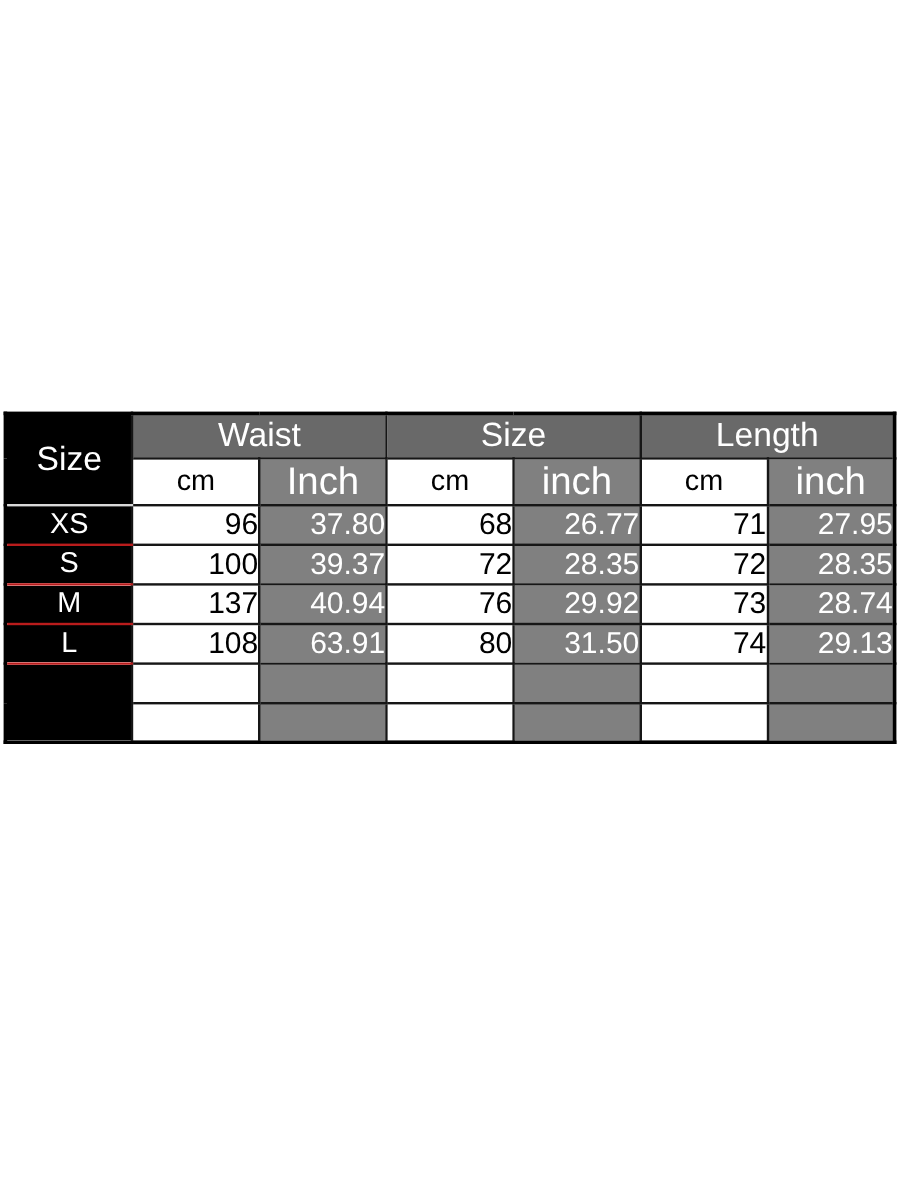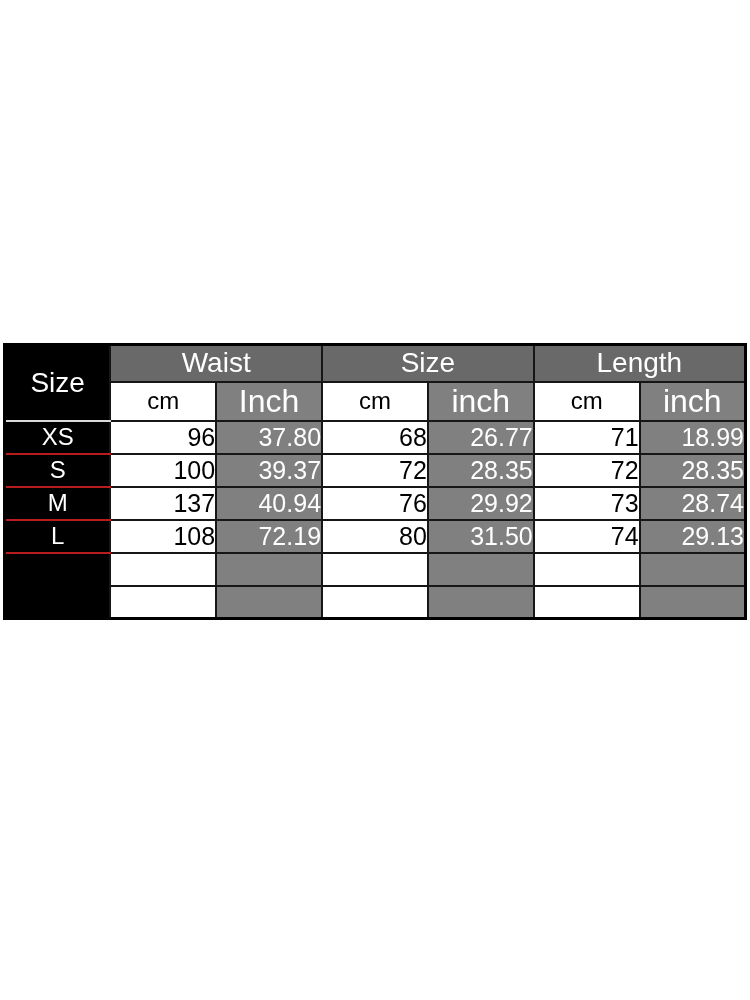--- a/index.html
+++ b/index.html
@@ -114,21 +114,21 @@
       <td class="unit-inch">inch</td>
     </tr>
 
     <tr class="data-row">
       <td class="size-cell">XS</td>
       <td class="val-cm">96</td>
       <td class="val-inch">37.80</td>
       <td class="val-cm">68</td>
       <td class="val-inch">26.77</td>
       <td class="val-cm">71</td>
-      <td class="val-inch">18.99</td>
+      <td class="val-inch">27.95</td>
     </tr>
 
     <tr class="data-row">
       <td class="size-cell">S</td>
       <td class="val-cm">100</td>
       <td class="val-inch">39.37</td>
       <td class="val-cm">72</td>
       <td class="val-inch">28.35</td>
       <td class="val-cm">72</td>
       <td class="val-inch">28.35</td>
@@ -140,21 +140,21 @@
       <td class="val-inch">40.94</td>
       <td class="val-cm">76</td>
       <td class="val-inch">29.92</td>
       <td class="val-cm">73</td>
       <td class="val-inch">28.74</td>
     </tr>
 
     <tr class="data-row">
       <td class="size-cell">L</td>
       <td class="val-cm">108</td>
-      <td class="val-inch">72.19</td>
+      <td class="val-inch">63.91</td>
       <td class="val-cm">80</td>
       <td class="val-inch">31.50</td>
       <td class="val-cm">74</td>
       <td class="val-inch">29.13</td>
     </tr>
 
     <tr class="empty-row">
       <td class="empty-size-block" rowspan="2"></td>
       <td class="empty-cm"></td>
       <td class="empty-inch"></td>

